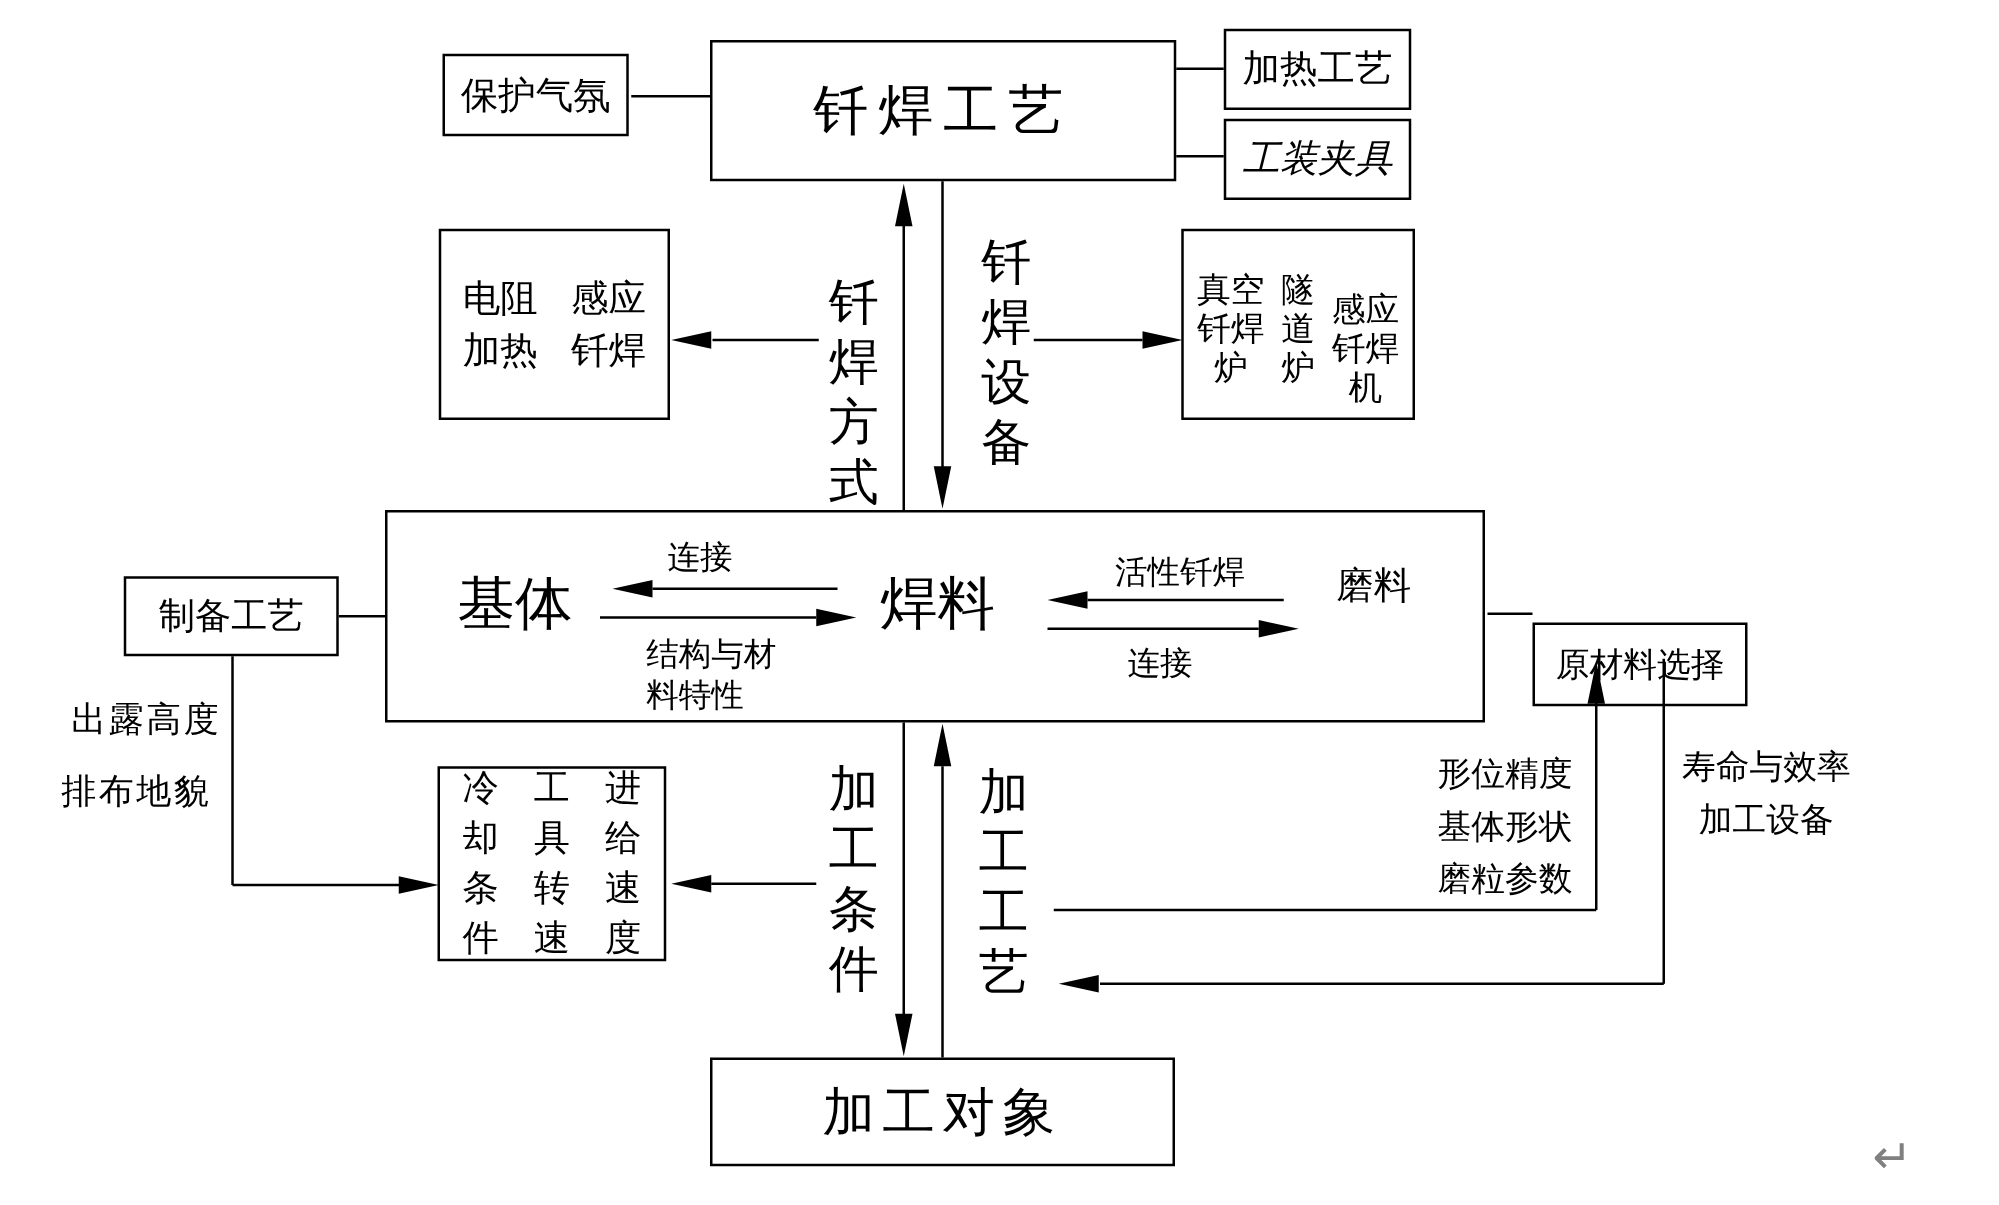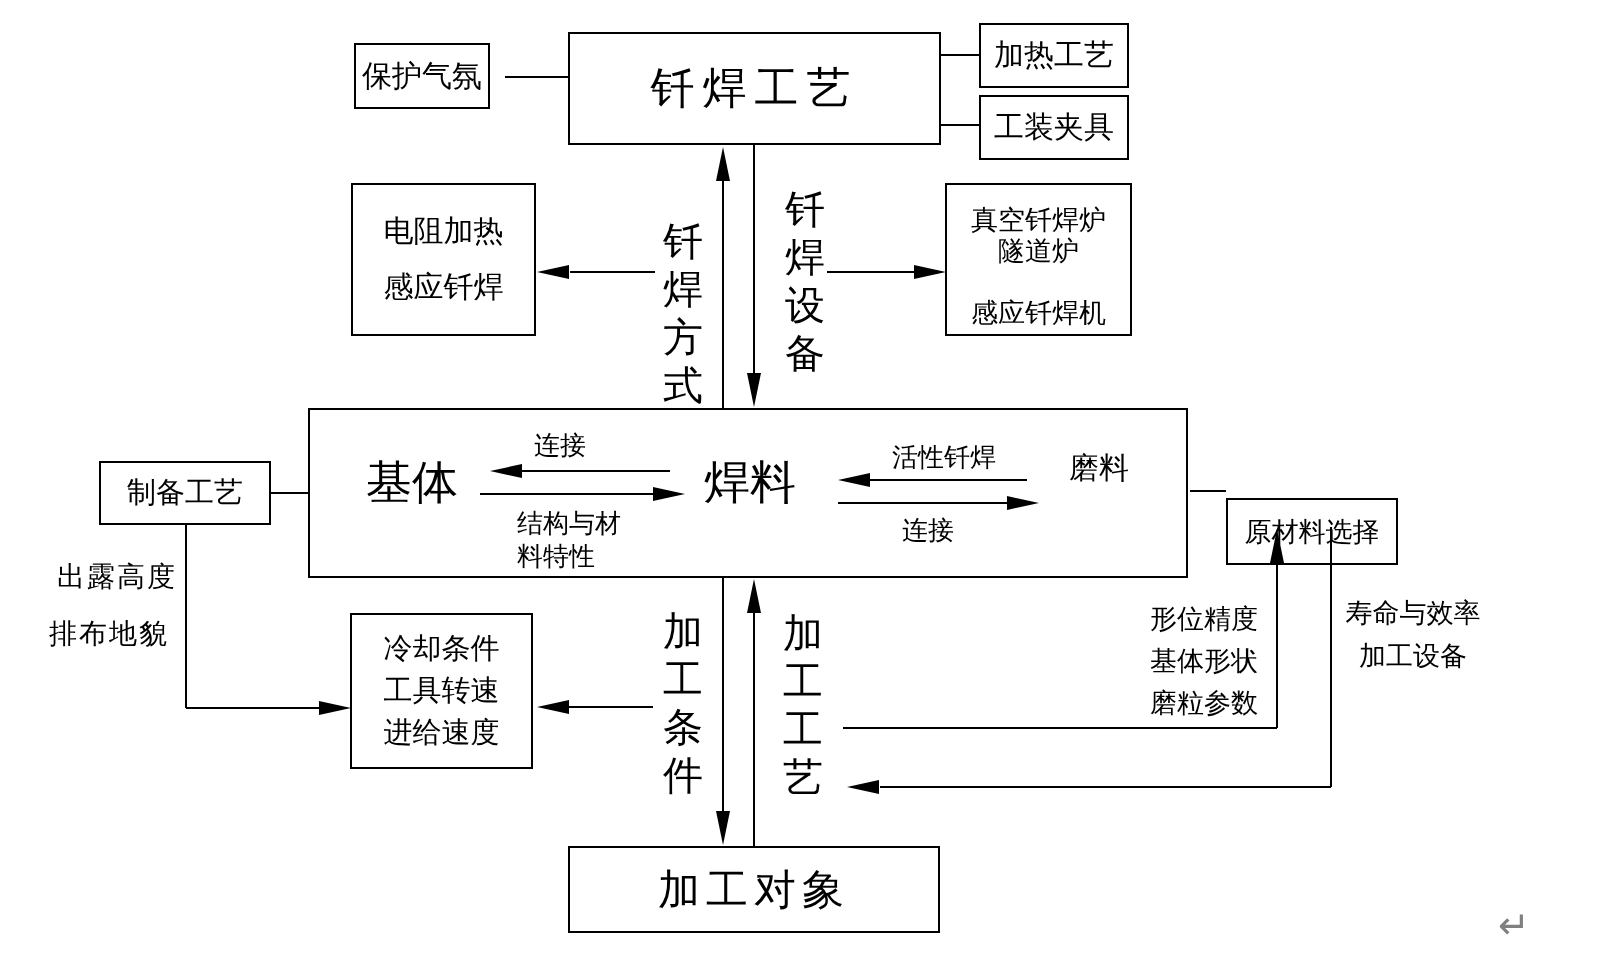--- a/index.html
+++ b/index.html
@@ -16,21 +16,21 @@
     border:2px solid #000;
     background:#fff;
     display:flex;
     align-items:center;
     justify-content:center;
     text-align:center;
     box-sizing:border-box;
     z-index:2;
   }
   .box.transparent{background:transparent;z-index:1;}
-  .multiline{flex-direction:column;justify-content:space-evenly;padding:12px 4px;}
+  .multiline{flex-direction:row;justify-content:space-evenly;padding:12px 4px;}
   .label{position:absolute;z-index:3;white-space:nowrap;}
   .vlabel{
     position:absolute;z-index:3;
     width:44px;
     font-size:40px;line-height:48px;
     text-align:center;
     word-break:break-all;white-space:normal;
   }
   .ann{position:absolute;z-index:3;font-size:27px;line-height:42px;}
   svg#connectors{position:absolute;left:0;top:0;z-index:4;pointer-events:none;}
@@ -132,27 +132,27 @@
       <polygon points="1277,529 1270,563 1284,563"></polygon>
     </g>
 
     <g>
       <line x1="880" y1="787" x2="1331" y2="787"></line>
       <line x1="1331" y1="787" x2="1331" y2="527"></line>
       <polygon points="847,787 879,780 879,794"></polygon>
     </g>
   </svg>
 
-  <div class="box" style="left:354px;top:43px;width:136px;height:66px;font-size:30px;">保护气氛</div>
+  <div class="box" style="left:354px;top:43px;width:149px;height:66px;font-size:30px;">保护气氛</div>
 
   <div class="box" style="left:568px;top:32px;width:373px;height:113px;font-size:44px;letter-spacing:8px;">钎焊工艺</div>
 
   <div class="box" style="left:979px;top:23px;width:150px;height:65px;font-size:30px;">加热工艺</div>
 
-  <div class="box" style="left:979px;top:95px;width:150px;height:65px;font-size:30px;">工装夹具</div>
+  <div class="box" style="left:979px;top:95px;width:150px;height:65px;font-size:30px;font-style:italic;">工装夹具</div>
 
   <div class="box multiline" style="left:351px;top:183px;width:185px;height:153px;font-size:30px;">
     <span>电阻加热</span>
     <span>感应钎焊</span>
   </div>
 
   <div class="box multiline" style="left:945px;top:183px;width:187px;height:153px;font-size:27px;justify-content:flex-start;padding-top:20px;">
     <span class="furnace-line">真空钎焊炉</span>
     <span class="furnace-line">隧道炉</span>
     <span class="furnace-line furnace-gap">感应钎焊机</span>

